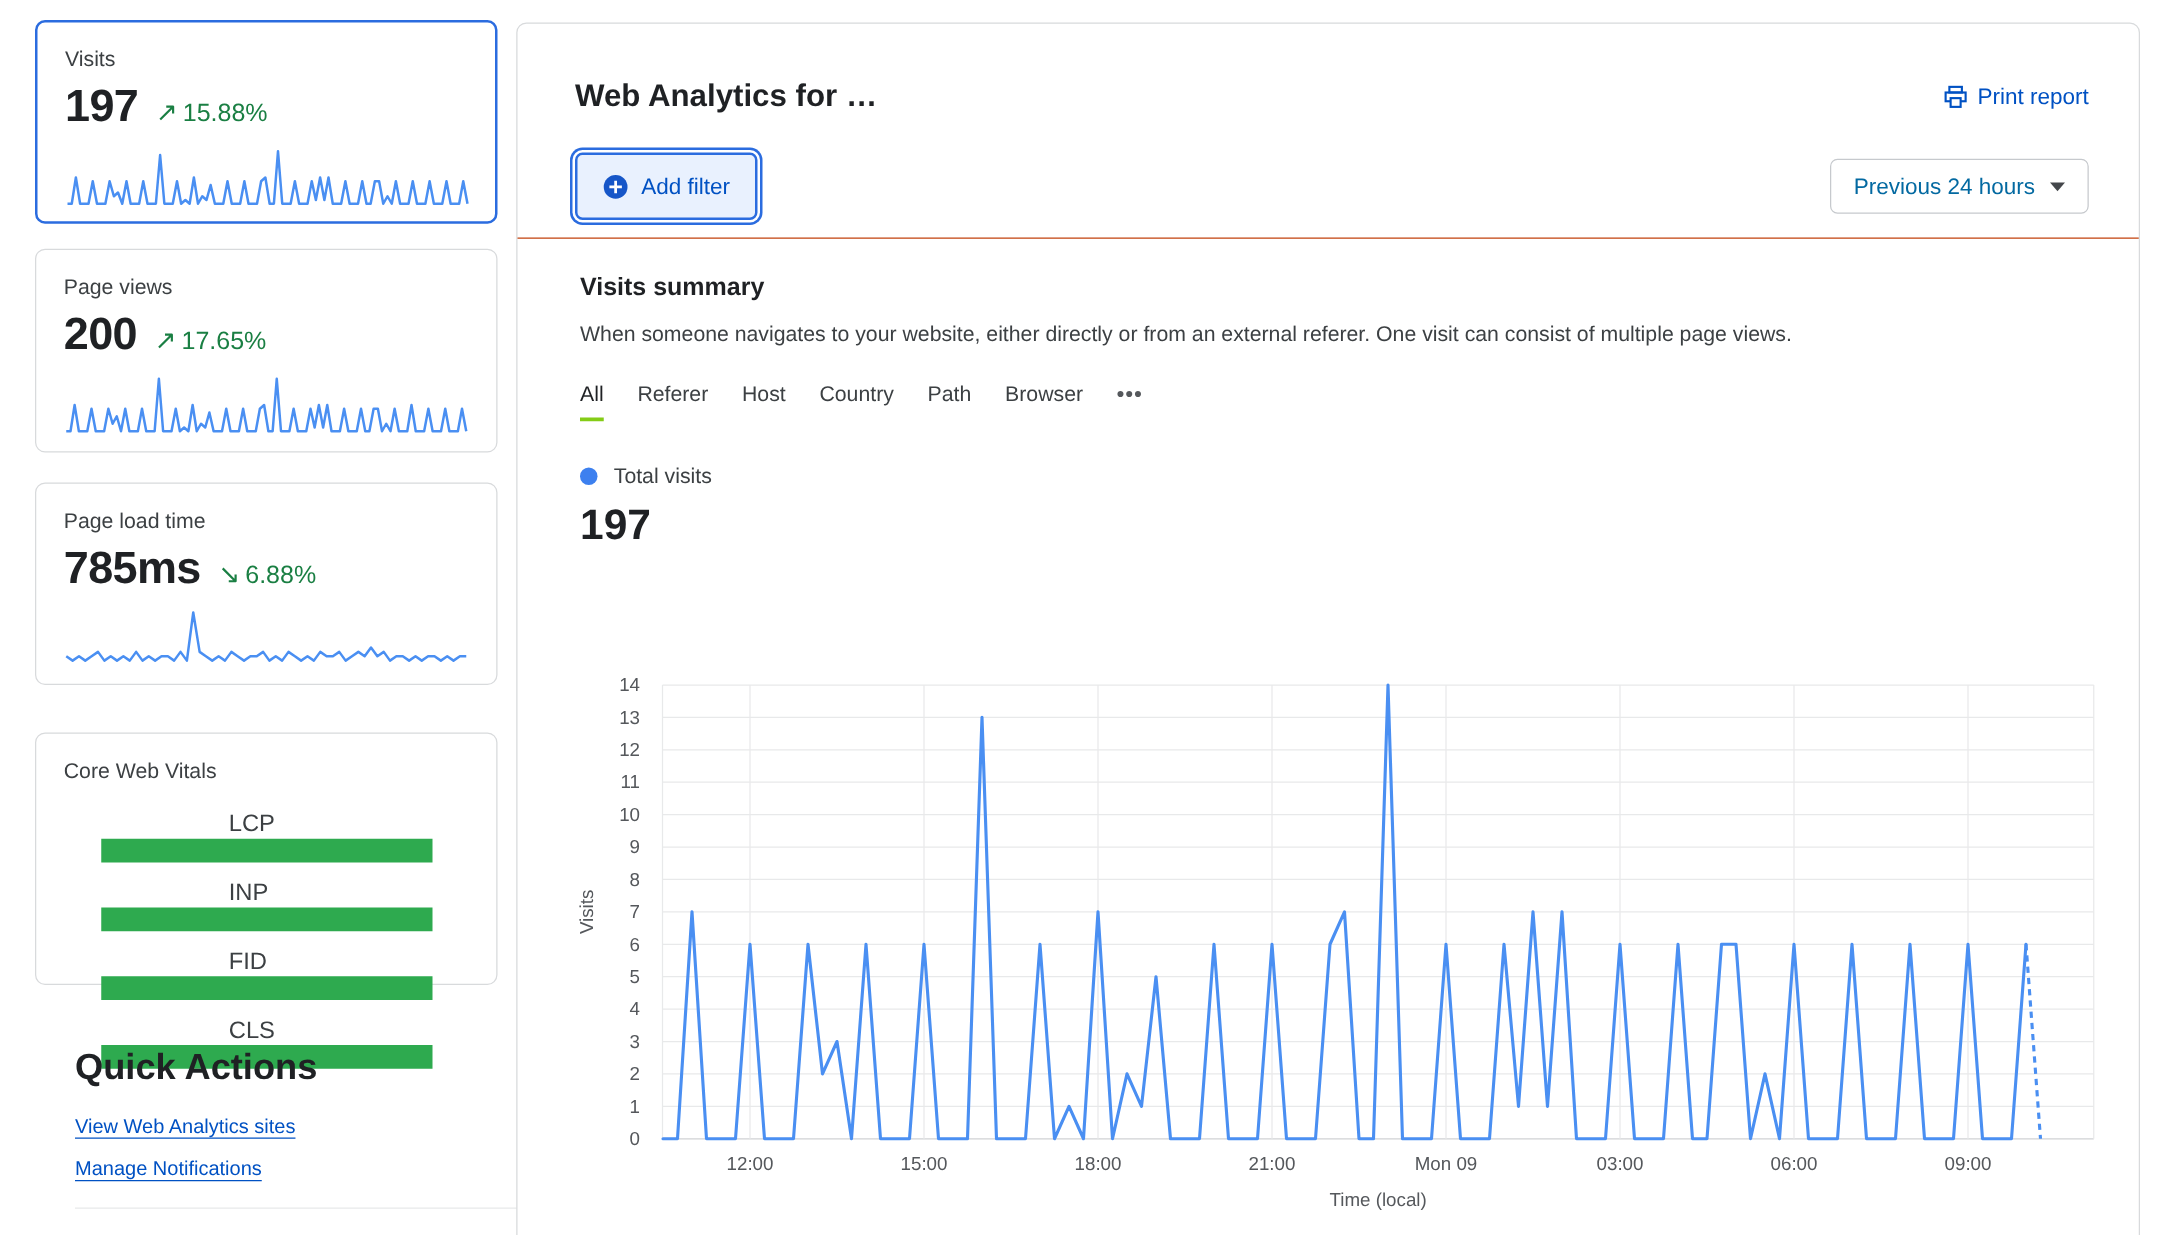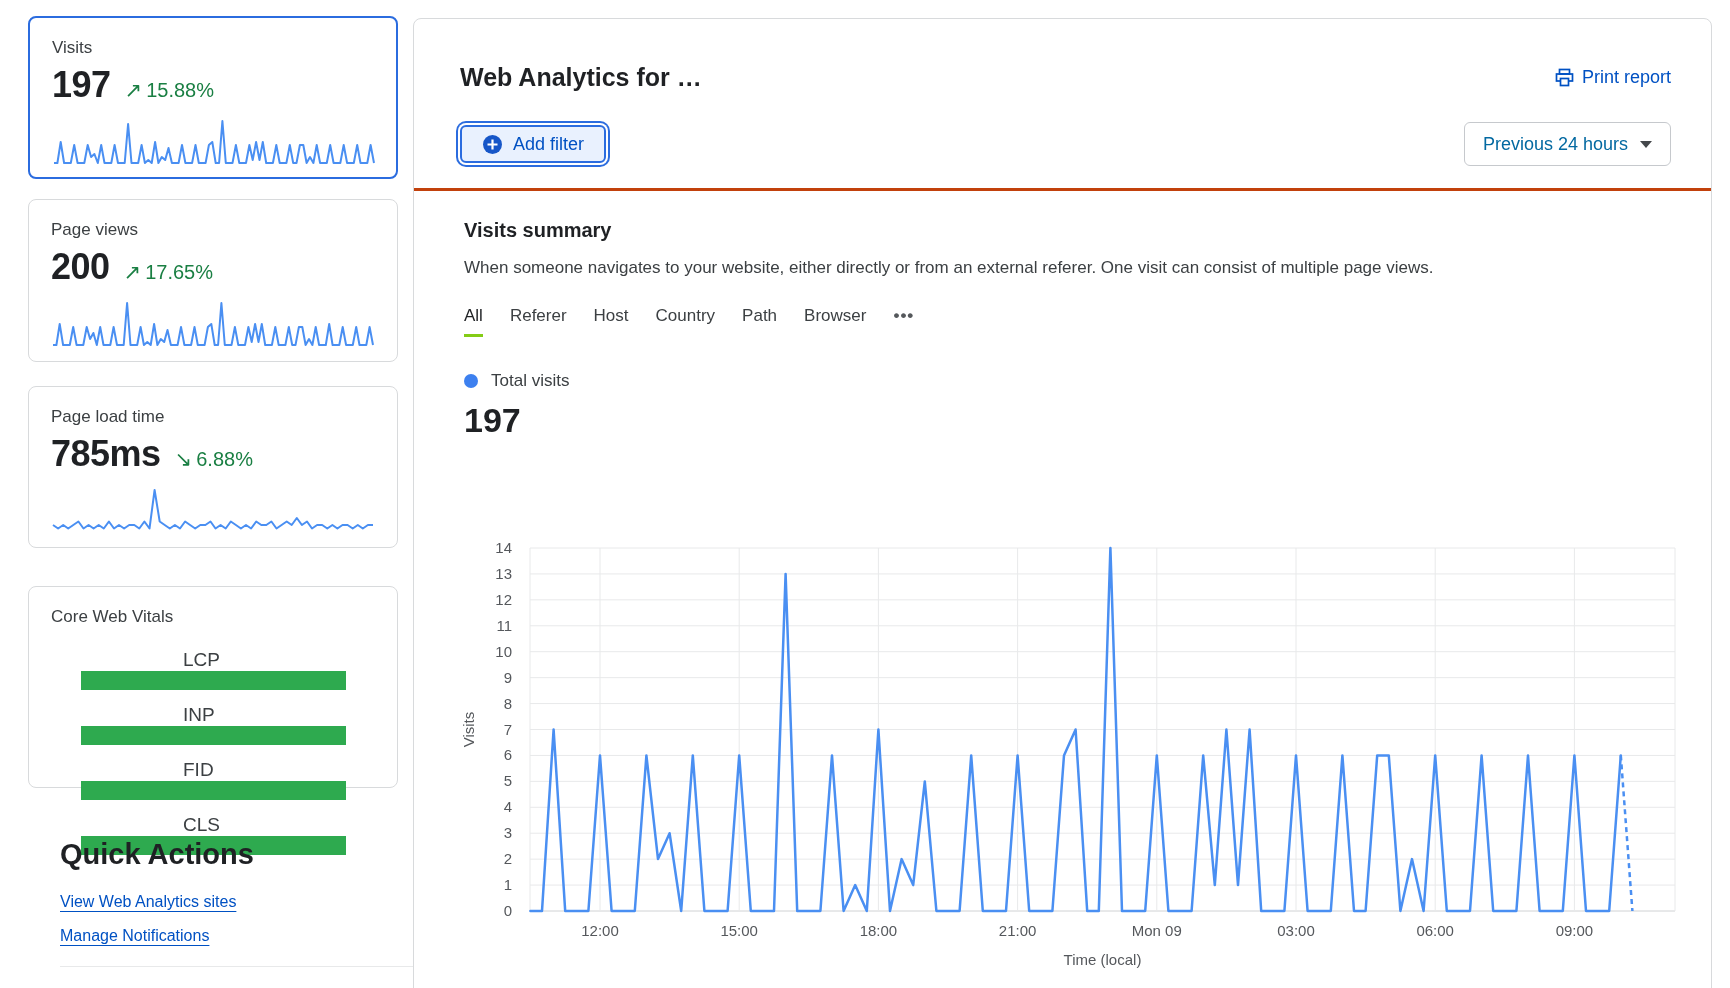--- a/index.html
+++ b/index.html
@@ -26,26 +26,26 @@
   .quick { position:absolute; left:32px; top:838px; width:366px; }
   .quick h2 { font-size:29px; font-weight:700; color:#1f2124; }
   .quick a { display:inline-block; font-size:16px; color:#0051c3; text-decoration:underline; text-underline-offset:4px; cursor:pointer; }
   .quick .qa1 { margin-top:22px; }
   .quick .qa2 { margin-top:16px; }
   .side-divider { position:absolute; left:32px; top:966px; width:360px; border-top:1px solid #e8e9ea; }
 
   
   .panel { position:absolute; left:413px; top:18px; width:1299px; height:1010px;
     background:#fff; border:1px solid #d8dadc; border-radius:8px; }
-  .panel-header { padding:44px 40px 0 46px; height:172px; border-bottom:3px solid #c2410c; }
+  .panel-header { padding:44px 40px 0 46px; height:172px; border-bottom:1px solid #c2410c; }
   .title-row { display:flex; justify-content:space-between; align-items:center; }
   .panel-title { font-size:25px; font-weight:700; color:#1f2124; }
   .print-link { display:flex; align-items:center; gap:8px; color:#0051c3; font-size:18px; cursor:pointer;margin-left:34px; }
   .controls-row { display:flex; justify-content:space-between; align-items:center; margin-top:30px; }
-  .add-filter { display:flex; align-items:center; gap:10px; height:38px; padding:0 20px;
+  .add-filter { display:flex; align-items:center; gap:10px; height:54px; padding:0 20px;
     background:#e9f1fe; color:#0051c3; font-size:18px; border:2px solid #2b6cdf; border-radius:6px;
     box-shadow:0 0 0 2px #fff, 0 0 0 4px #2b6cdf; cursor:pointer; }
   .range-btn { display:flex; align-items:center; gap:12px; height:44px; padding:0 18px; background:#fff;
     border:1px solid #c6c9cd; border-radius:6px; font-size:18px; color:#0369a1; cursor:pointer; }
   .caret { width:0; height:0; border-left:6px solid transparent; border-right:6px solid transparent; border-top:7px solid #44474b; }
 
   .summary { padding:28px 40px 0 50px; }
   .summary h3 { font-size:20px; font-weight:700; color:#1f2124; }
   .summary .desc { margin-top:16px; font-size:17px; color:#3c4043; }
   .tabs { display:flex; gap:27px; margin-top:28px; font-size:17px; color:#3c4043; }

